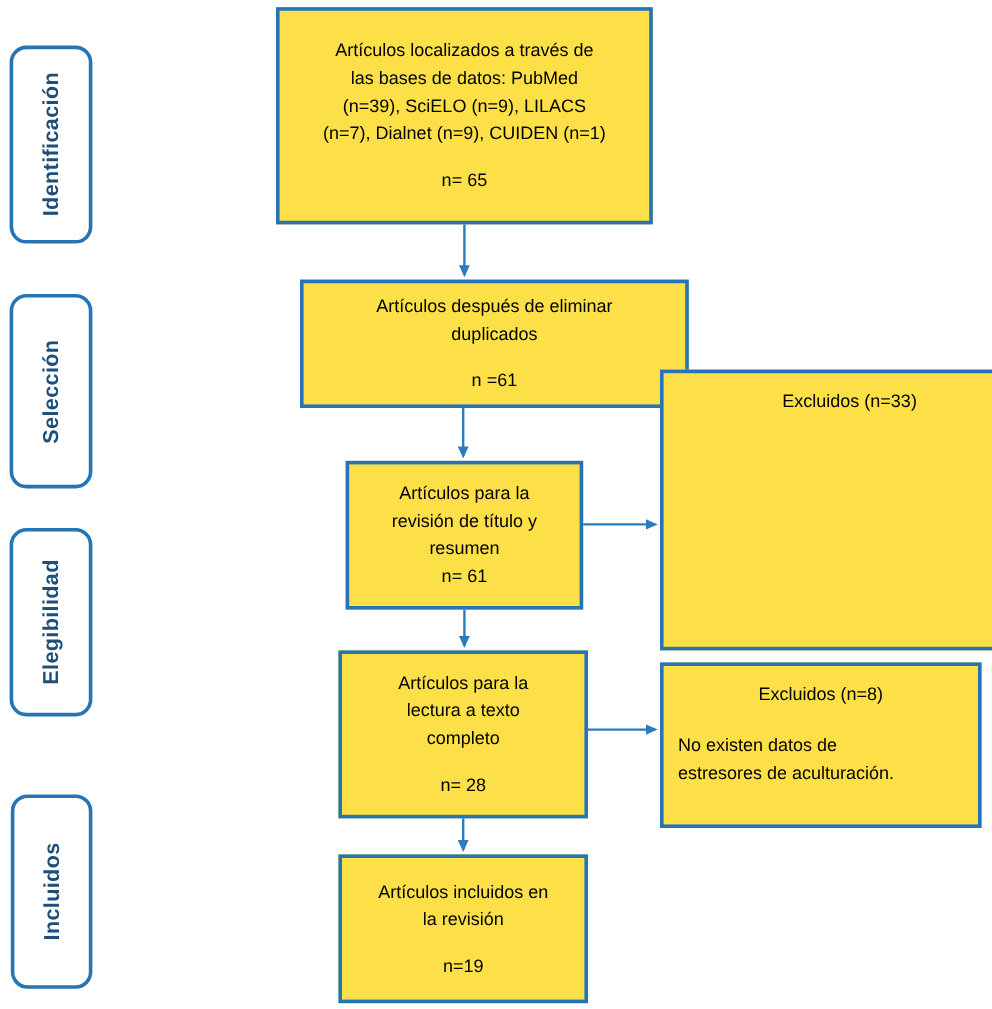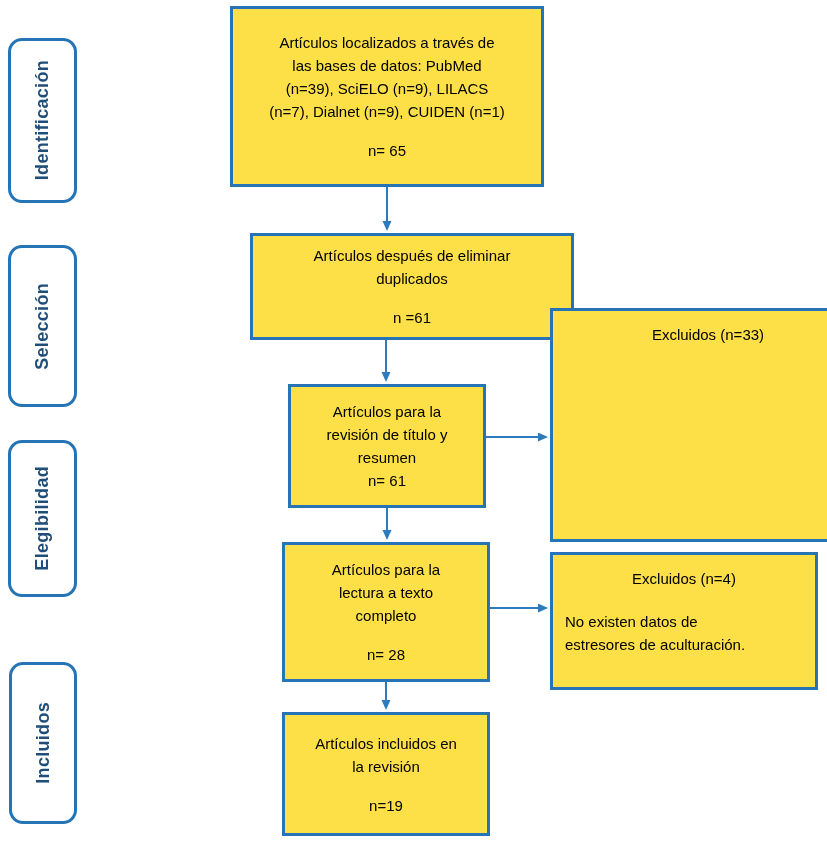--- a/index.html
+++ b/index.html
@@ -138,21 +138,21 @@
     <div class="box-text">Artículos incluidos en
 la revisión</div>
     <div class="box-count">n=19</div>
   </div>
 
   <div class="box exclbox" style="left:550px;top:308px;width:316px;height:234px;">
     <div class="excl-title">Excluidos (n=33)</div>
   </div>
 
   <div class="box exclbox" style="left:550px;top:552px;width:268px;height:138px;">
-    <div class="excl-title">Excluidos (n=4)</div>
+    <div class="excl-title">Excluidos (n=8)</div>
     <div class="excl-body">No existen datos de
 estresores de aculturación.</div>
   </div>
 
   <svg class="overlay" width="827" height="841">
     <defs>
       <marker id="ah" markerWidth="11" markerHeight="10" refX="8" refY="4.5" orient="auto" markerUnits="userSpaceOnUse">
         <path d="M0,0 L10,4.5 L0,9 z" class="arrowhead"></path>
       </marker>
     </defs>

